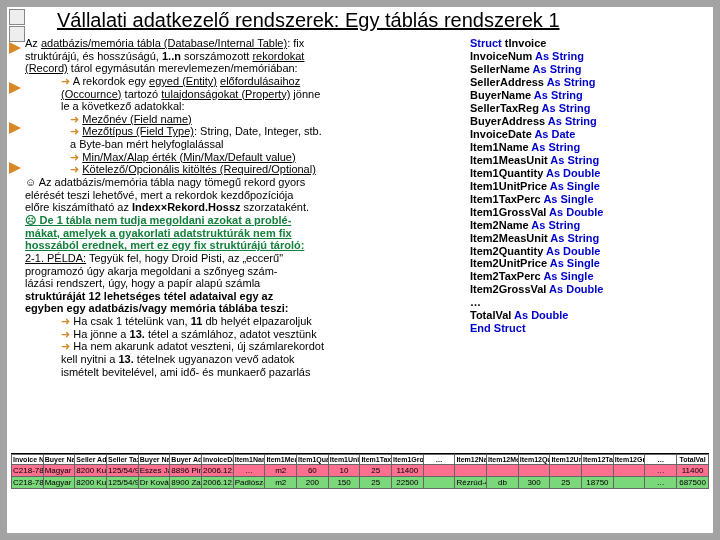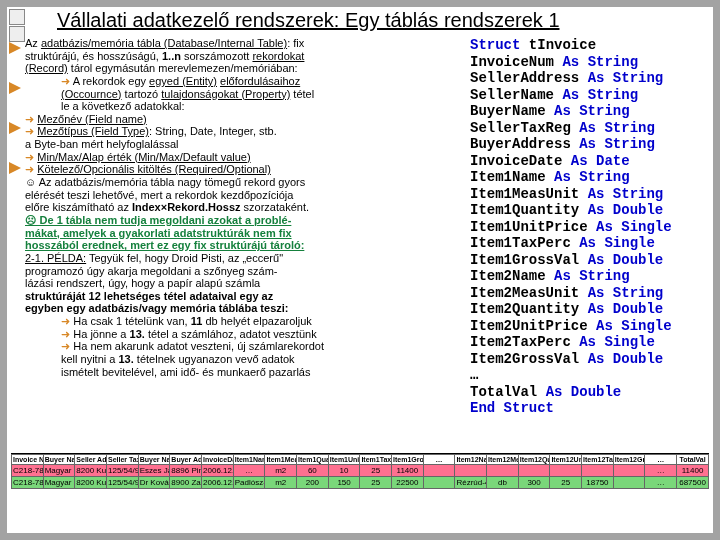--- a/index.html
+++ b/index.html
@@ -2,27 +2,27 @@
 <html><head>
 <meta charset="utf-8">
 <style>
 body{margin:0;padding:0;font-family:Arial,sans-serif;font-size:12px;background:#fff;width:720px;height:540px;position:relative;overflow:hidden}
 .page{width:720px;height:540px;border:7px solid #a3a3a3;box-sizing:border-box;position:relative}
 .top-icons{position:absolute;left:2px;top:2px;width:15px}
 .top-icons div{width:14px;height:14px;border:1px solid #888;margin-bottom:1px;background:#eee}
 .title-bar{font-size:20px;text-align:left;padding:2px 0 2px 50px;text-decoration:underline}
 .content{position:absolute;top:30px;left:18px;right:5px;bottom:80px}
 .left-col{float:left;width:440px;font-size:11px;line-height:1.15}
-.right-col{float:right;width:238px;font-family:Liberation Mono, monospace;font-size:14px;font-weight:bold;line-height:1.18;color:#000}
+.right-col{float:right;width:238px;font-family:Liberation Sans, sans-serif;font-size:11px;font-weight:bold;line-height:1.18;color:#000}
 .kw{color:#00c}
 .u{text-decoration:underline}
 .red-u{color:#15803d;text-decoration:underline;font-weight:bold}
 .bullet-arrow{color:#d88827}
 .i1{margin-left:36px}
-.i2{}
+.i2{margin-left:45px}
 .disc-area{position:absolute;right:8px;top:380px}
 .table-area{position:absolute;left:4px;bottom:4px;right:4px;height:75px;border-top:1px solid #000;font-size:8px}
 .tbl{border-collapse:collapse;width:100%;table-layout:fixed}
 .tbl th,.tbl td{border:1px solid #666;padding:1px;text-align:center;overflow:hidden;white-space:nowrap}
 .tbl th{background:#fff;font-size:7px}
 .row-c1{background:#ff7090}
 .row-c2{background:#7ad77a}
 .left-arrows{position:absolute;left:2px;top:35px;width:14px}
 .left-arrows div{width:12px;height:12px;background:#d88827;margin-bottom:28px;clip-path:polygon(0 0,100% 50%,0 100%)}
 </style>
@@ -42,21 +42,21 @@
     </div>
 
   <div class="title-bar">Vállalati adatkezelő rendszerek: Egy táblás rendszerek 1</div>
 
   <div class="content">
     <div class="left-col">
       <div><span>Az </span><span class="u">adatbázis/memória tábla (Database/Internal Table)</span><span>: fix</span></div>
       <div><span>struktúrájú, és hosszúságú, </span><b>1..n</b><span> sorszámozott </span><span class="u">rekordokat</span></div>
       <div><span class="u">(Record)</span><span> tárol egymásután merevlemezen/memóriában:</span></div>
       <div class="i1"><span class="bullet-arrow">➜ </span><span>A rekordok egy </span><span class="u">egyed (Entity)</span><span> </span><span class="u">előfordulásaihoz</span></div>
-      <div class="i1"><span class="u">(Occournce)</span><span> tartozó </span><span class="u">tulajdonságokat (Property)</span><span> tétel</span></div>
+      <div class="i1"><span class="u">(Occournce)</span><span> tartozó </span><span class="u">tulajdonságokat (Property)</span><span> jönne</span></div>
       <div class="i1">le a következő adatokkal:</div>
       <div class="i2"><span class="bullet-arrow">➜ </span><span class="u">Mezőnév (Field name)</span></div>
       <div class="i2"><span class="bullet-arrow">➜ </span><span class="u">Mezőtípus (Field Type)</span><span>: String, Date, Integer, stb.</span></div>
       <div class="i2">a Byte-ban mért helyfoglalással</div>
       <div class="i2"><span class="bullet-arrow">➜ </span><span class="u">Min/Max/Alap érték (Min/Max/Default value)</span></div>
       <div class="i2"><span class="bullet-arrow">➜ </span><span class="u">Kötelező/Opcionális kitöltés (Required/Optional)</span></div>
       <div>☺ Az adatbázis/memória tábla nagy tömegű rekord gyors</div>
       <div>elérését teszi lehetővé, mert a rekordok kezdőpozíciója</div>
       <div><span>előre kiszámítható az </span><b>Index×Rekord.Hossz</b><span> szorzataként.</span></div>
       <div class="red-u">☹ De 1 tábla nem tudja megoldani azokat a problé-</div>
@@ -70,22 +70,22 @@
       <div class="i1"><span class="bullet-arrow">➜ </span><span>Ha csak 1 tételünk van, </span><b>11</b><span> db helyét elpazaroljuk</span></div>
       <div class="i1"><span class="bullet-arrow">➜ </span><span>Ha jönne a </span><b>13.</b><span> tétel a számlához, adatot vesztünk</span></div>
       <div class="i1"><span class="bullet-arrow">➜ </span><span>Ha nem akarunk adatot veszteni, új számlarekordot</span></div>
       <div class="i1"><span>kell nyitni a </span><b>13.</b><span> tételnek ugyanazon vevő adatok</span></div>
       <div class="i1">ismételt bevitelével, ami idő- és munkaerő pazarlás</div>
     </div>
 
     <div class="right-col">
       <div><span class="kw">Struct</span><span> tInvoice</span></div>
       <div><span>  InvoiceNum </span><span class="kw">As String</span></div>
+      <div><span>  SellerName </span><span class="kw">As String</span></div>
       <div><span>  SellerAddress </span><span class="kw">As String</span></div>
-      <div><span>  SellerName </span><span class="kw">As String</span></div>
       <div><span>  BuyerName </span><span class="kw">As String</span></div>
       <div><span>  SellerTaxReg </span><span class="kw">As String</span></div>
       <div><span>  BuyerAddress </span><span class="kw">As String</span></div>
       <div><span>  InvoiceDate </span><span class="kw">As Date</span></div>
       <div><span>  Item1Name </span><span class="kw">As String</span></div>
       <div><span>  Item1MeasUnit </span><span class="kw">As String</span></div>
       <div><span>  Item1Quantity </span><span class="kw">As Double</span></div>
       <div><span>  Item1UnitPrice </span><span class="kw">As Single</span></div>
       <div><span>  Item1TaxPerc </span><span class="kw">As Single</span></div>
       <div><span>  Item1GrossVal </span><span class="kw">As Double</span></div>

